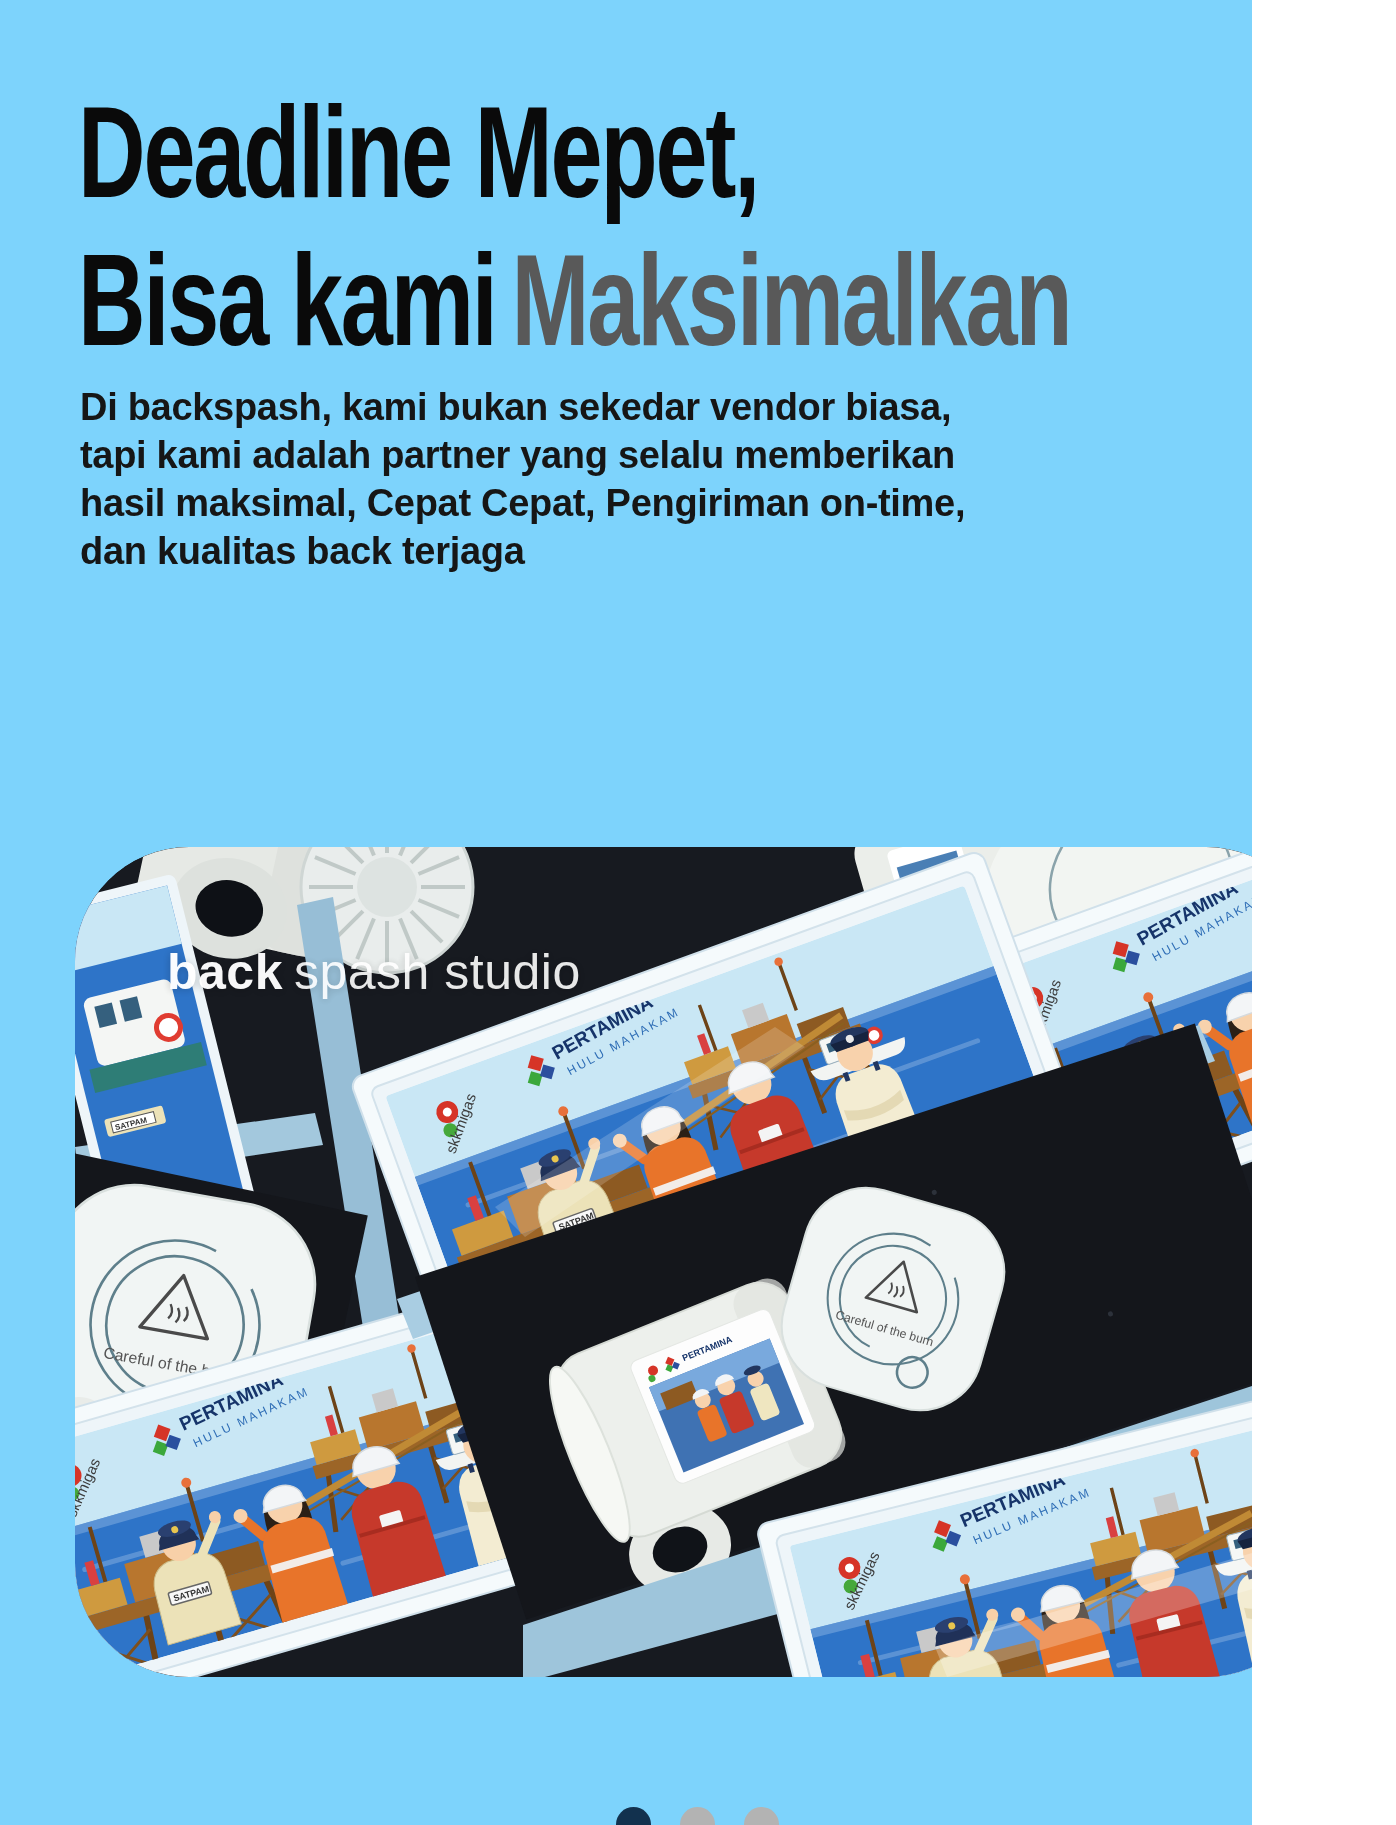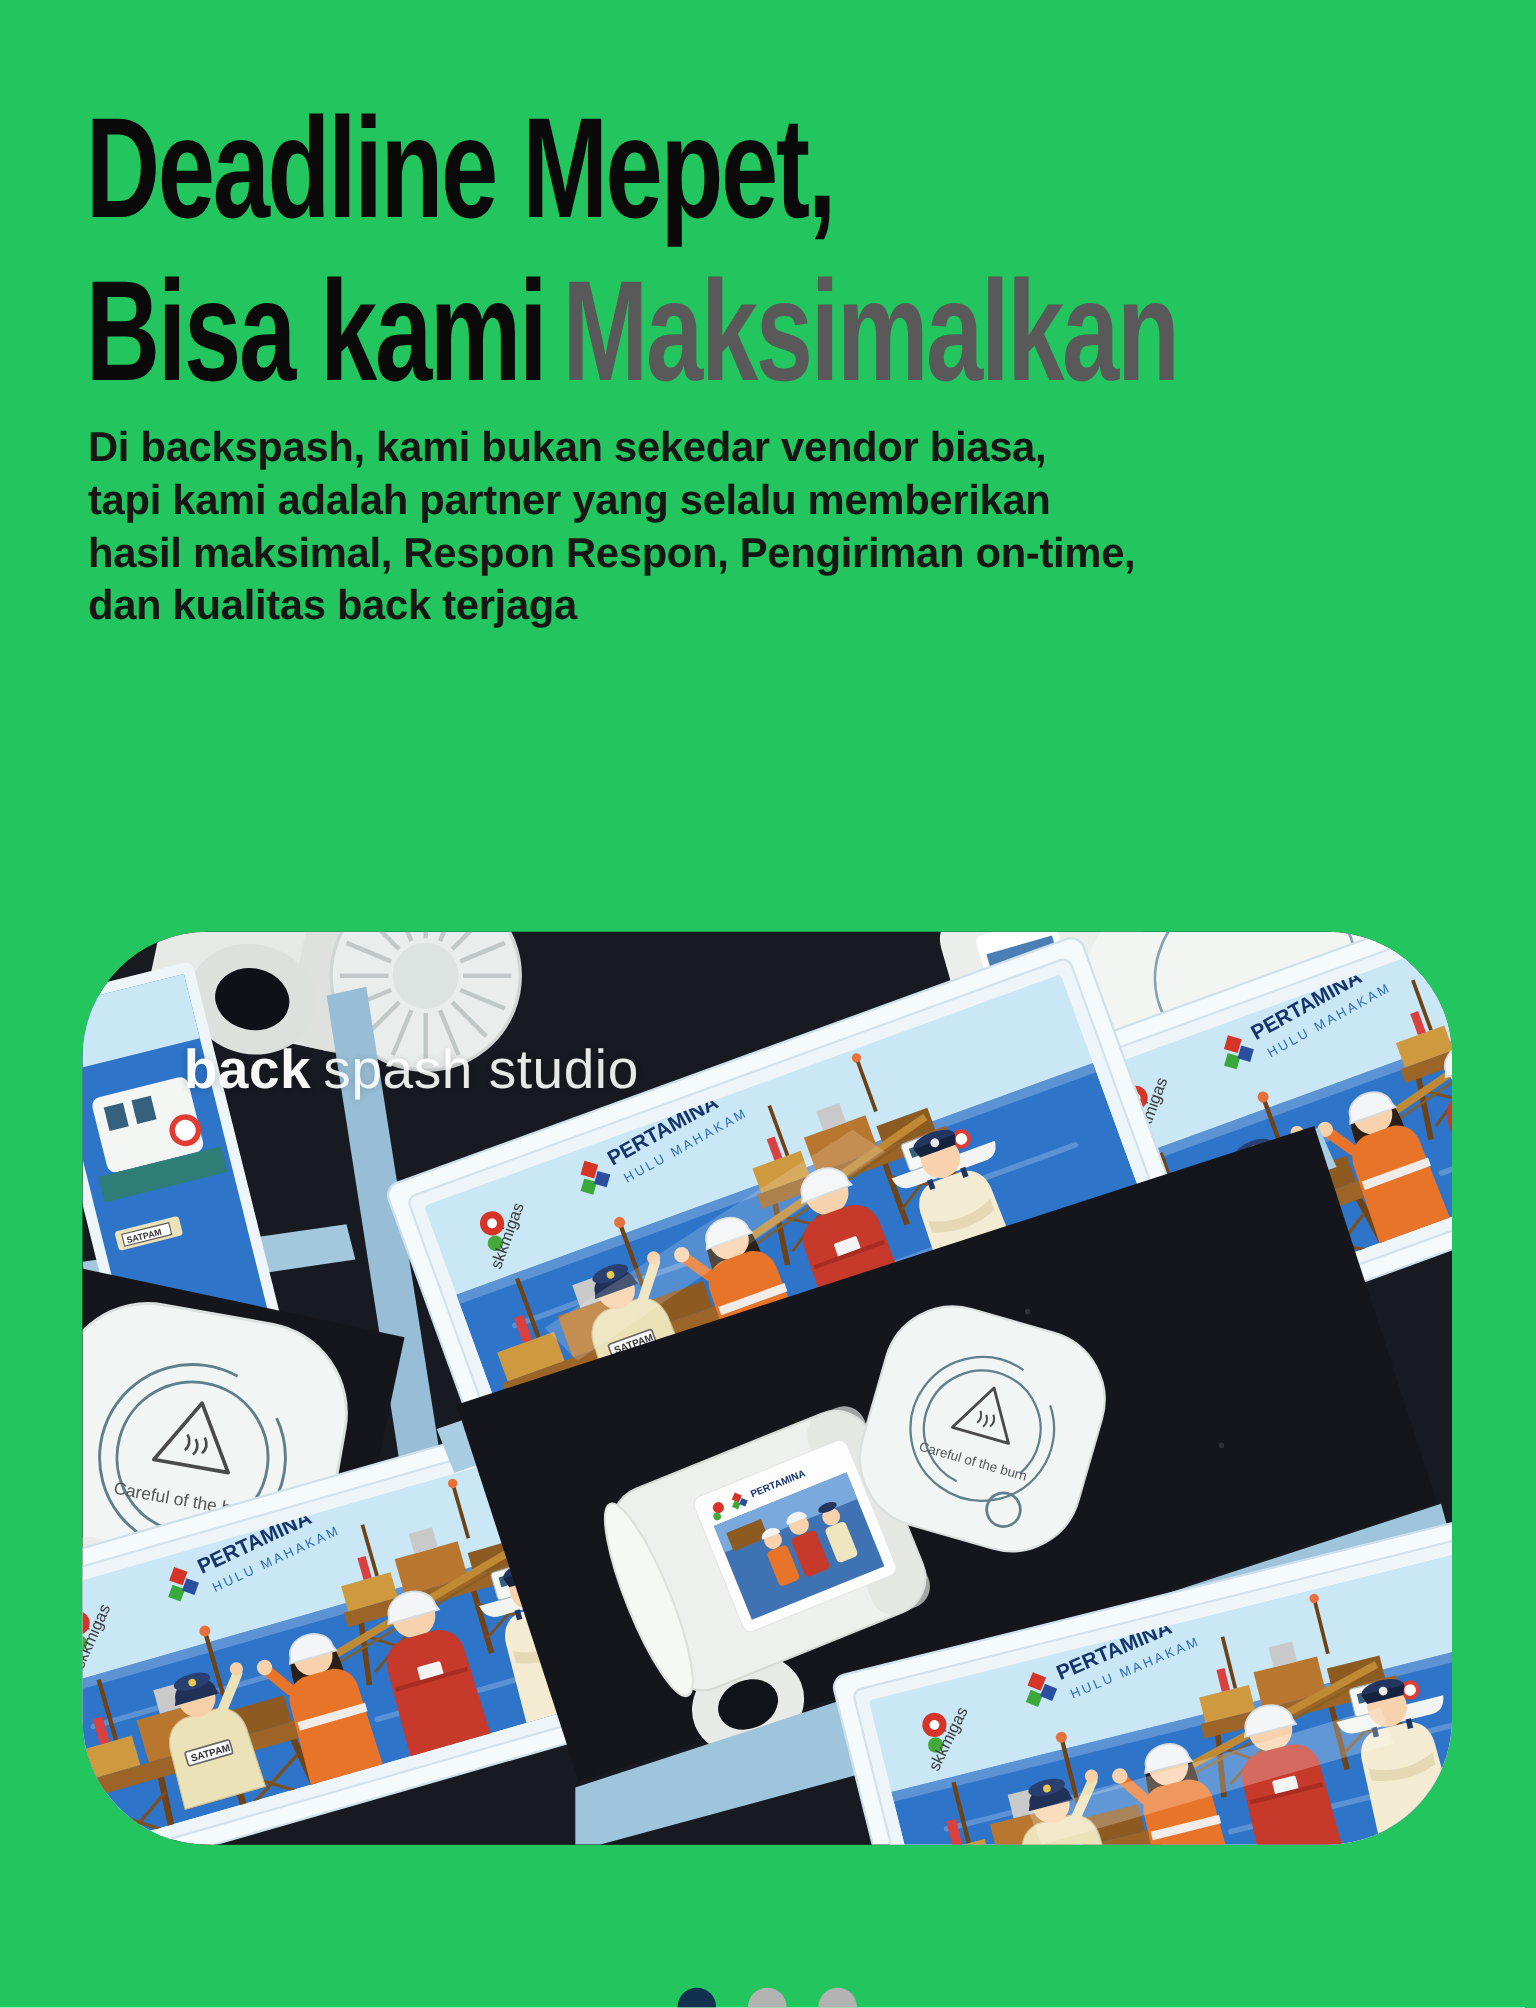--- a/index.html
+++ b/index.html
@@ -1,16 +1,16 @@
 <!DOCTYPE html>
 <html><head>
 <meta charset="utf-8">
 <style>
   html,body{margin:0;padding:0;background:#ffffff;}
-  .page{position:relative;width:1396px;height:1825px;background:#22c55e;overflow:hidden;
+  .page{position:relative;width:1252px;height:1825px;background:#7dd3fc;overflow:hidden;
         font-family:"Liberation Sans",sans-serif;}
   
   .headline{position:absolute;left:78px;top:78px;margin:0;font-size:130px;font-weight:bold;
             color:#0a0a0a;line-height:148px;letter-spacing:-3px;}
   .hl-line{display:block;transform:scaleX(0.72);transform-origin:left center;white-space:nowrap;}
   .hl-gray{color:#595959;margin-left:22px;}
   
   .para{position:absolute;left:80px;top:383px;font-size:38px;line-height:48px;color:#161616;
         letter-spacing:-0.3px;font-weight:bold;}
   .para div{white-space:nowrap;}
@@ -34,21 +34,21 @@
   <h1 class="headline">
     <span class="hl-line"><span>Deadline Mepet,</span></span>
     <span class="hl-line">
       <span>Bisa kami</span><span class="hl-gray">Maksimalkan</span>
     </span>
   </h1>
 
   <div class="para">
     <div>Di backspash, kami bukan sekedar vendor biasa,</div>
     <div>tapi kami adalah partner yang selalu memberikan</div>
-    <div>hasil maksimal, Respon Respon, Pengiriman on-time,</div>
+    <div>hasil maksimal, Cepat Cepat, Pengiriman on-time,</div>
     <div>dan kualitas back terjaga</div>
   </div>
 
   <figure class="photo">
     <svg viewBox="0 0 1245 830">
       <defs>
         <clipPath id="lidclip">
             <rect x="12" y="12" width="616" height="236" rx="4"></rect>
           </clipPath>
 

